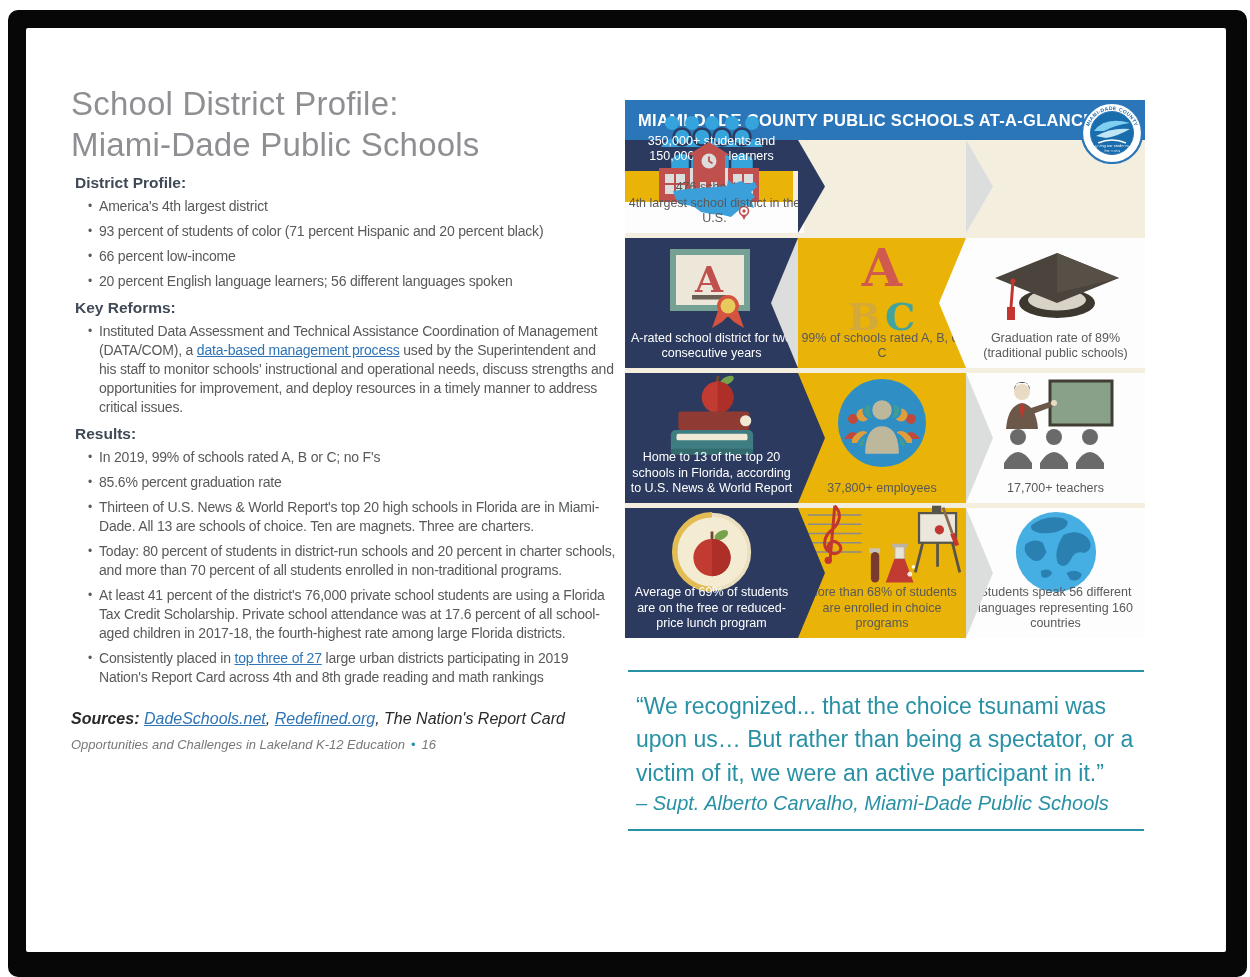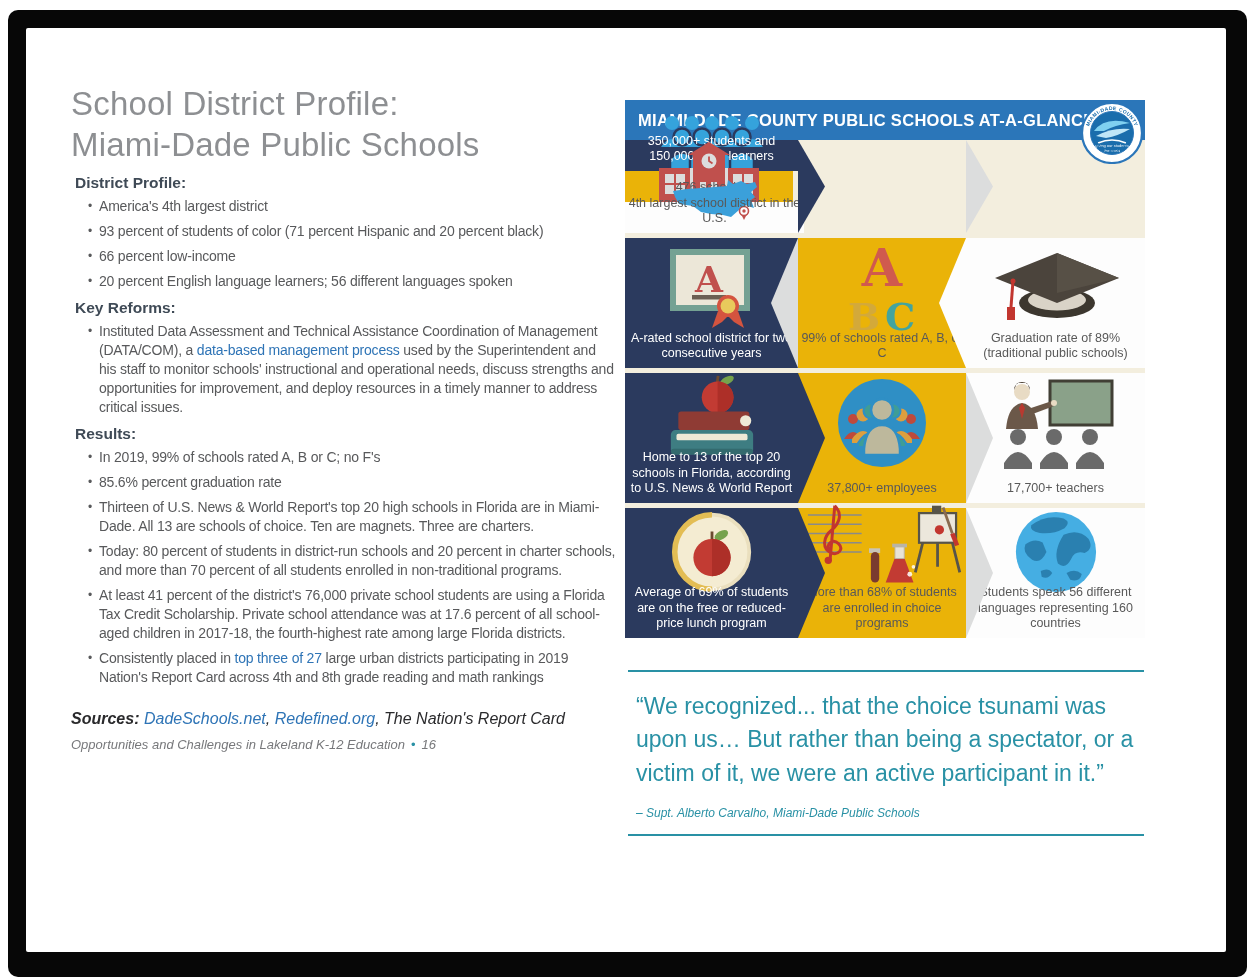--- a/index.html
+++ b/index.html
@@ -10,21 +10,21 @@
   .frame{position:absolute;left:8px;top:10px;width:1239px;height:967px;background:#070707;border-radius:10px;}
   .page{position:absolute;left:26px;top:28px;width:1200px;height:924px;background:#ffffff;border-radius:2px;}
 
   
   .left-col{position:absolute;left:71px;top:84px;width:545px;color:#58595b;}
   .doc-title{font-size:33px;font-weight:normal;color:#8d8f92;line-height:1.24;letter-spacing:.2px;margin:0 0 8px 0;}
   .sec-h{font-size:15.5px;font-weight:bold;color:#3f4a56;margin:8px 0 5px 4px;}
   ul.bullets{list-style:none;margin:0;padding:0 0 0 18px;}
   ul.bullets li{position:relative;font-size:14px;letter-spacing:-0.2px;line-height:19px;margin-bottom:6px;padding-left:10px;}
   ul.bullets li::before{content:"\2022";position:absolute;left:-1px;top:0;color:#58595b;font-size:12px;}
-  .inline-link{color:#2e74b6;}
+  .inline-link{color:#2e74b6;text-decoration:underline;}
   .sources{margin-top:23px;font-size:16px;font-style:italic;color:#2a2a2c;}
   .sources .inline-link{color:#2e74b6;}
   .footer-line{margin-top:9px;font-size:13px;font-style:italic;color:#77787b;}
   .footer-line .dot{color:#2991a5;margin:0 6px;font-style:normal;}
 
   
   .infographic{position:absolute;left:625px;top:100px;width:520px;}
   .ig-header{height:40px;background:#2b76b9;color:#fff;font-weight:bold;font-size:16.5px;line-height:40px;
              padding-left:13px;letter-spacing:.3px;box-sizing:border-box;white-space:nowrap;}
   .ig-rows{display:flex;flex-direction:column;gap:5px;background:#f3eede;}
@@ -42,21 +42,21 @@
   .chev.p1r{left:173px;background:#2b3a5e;clip-path:polygon(0 0,100% 50%,0 100%);}
   .chev.p2r{left:341px;background:#dcdddd;clip-path:polygon(0 0,100% 50%,0 100%);}
   .chev.p1l{left:146px;background:#dcdddd;clip-path:polygon(100% 0,100% 100%,0 50%);}
   .chev.p2l{left:314px;background:#fdfdfd;clip-path:polygon(100% 0,100% 100%,0 50%);}
   .logo{position:absolute;left:456px;top:2px;width:62px;height:62px;z-index:6;}
 
   
   .quote-block{position:absolute;left:628px;top:670px;width:516px;border-top:2px solid #2991a5;border-bottom:2px solid #2991a5;
                padding:18px 2px 14px 8px;box-sizing:border-box;color:#2991a5;}
   .quote-text{font-size:23px;line-height:1.45;}
-  .quote-attr{margin-top:16px;font-size:12px;font-style:italic;}
+  .quote-attr{margin-top:2px;font-size:20px;font-style:italic;}
 </style>
 </head>
 <body>
 
 <div class="frame"></div>
 <div class="page"></div>
 
 <div class="left-col">
   <h1 class="doc-title">
     <span>School District Profile:</span><br>

